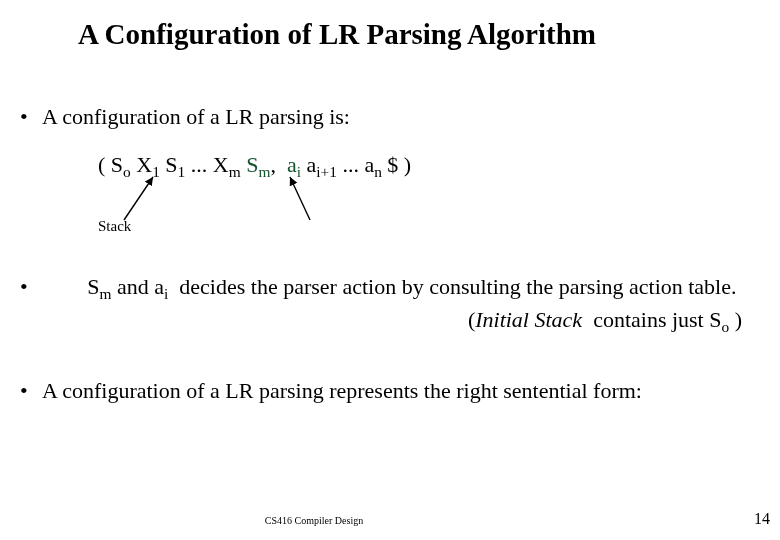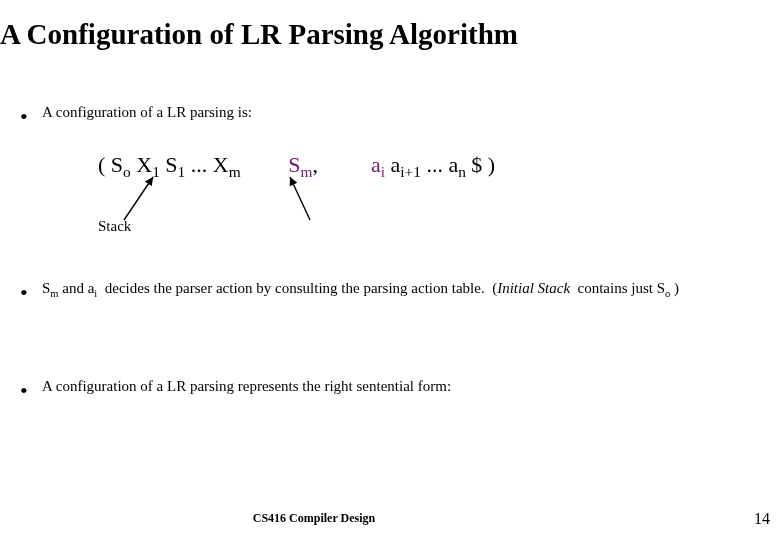--- a/index.html
+++ b/index.html
@@ -16,38 +16,40 @@
     position: relative;
     width: 780px;
     height: 540px;
     box-sizing: border-box;
   }
   .title {
     position: absolute;
     top: 18px;
     left: 0;
     width: 660px;
+    text-align: center;
     font-size: 29px;
     font-weight: bold;
+    padding-left: 7px;
   }
   .bullet {
     position: relative;
-    font-size: 15px;
+    font-size: 22px;
     line-height: 1.35;
     margin-left: 42px;
   }
   .bullet::before {
     content: "•";
     position: absolute;
     left: -22px;
     top: 0;
     font-size: 22px;
   }
   .b1 { position: absolute; top: 102px; width: 700px; }
-  .b2 { position: absolute; top: 278px; width: 700px; }
+  .b2 { position: absolute; top: 272px; width: 700px; text-align: right; }
   .b3 { position: absolute; top: 376px; width: 700px; font-family: Liberation Serif, serif; }
 
   .config-line {
     position: absolute;
     top: 152px;
     left: 98px;
     font-size: 22px;
   }
   .stack-label {
     position: absolute;
@@ -62,30 +64,29 @@
     font-size: 22px;
   }
   .sentential-line {
     position: absolute;
     top: 428px;
     left: 98px;
     font-size: 22px;
   }
   .sub { font-size: 0.7em; vertical-align: sub; }
   .italic { font-style: italic; }
-  .red { color: #701a75; margin-left: 42px; }
+  .red { color: #14532d; }
 
   .footer {
     position: absolute;
     bottom: 14px;
     left: 0;
     width: 628px;
     text-align: center;
-    font-size: 12px;
-    font-weight: bold;
+    font-size: 10px;
   }
   .page-num {
     position: absolute;
     bottom: 12px;
     right: 10px;
     font-size: 16px;
   }
 
   svg.arrows {
     position: absolute;

